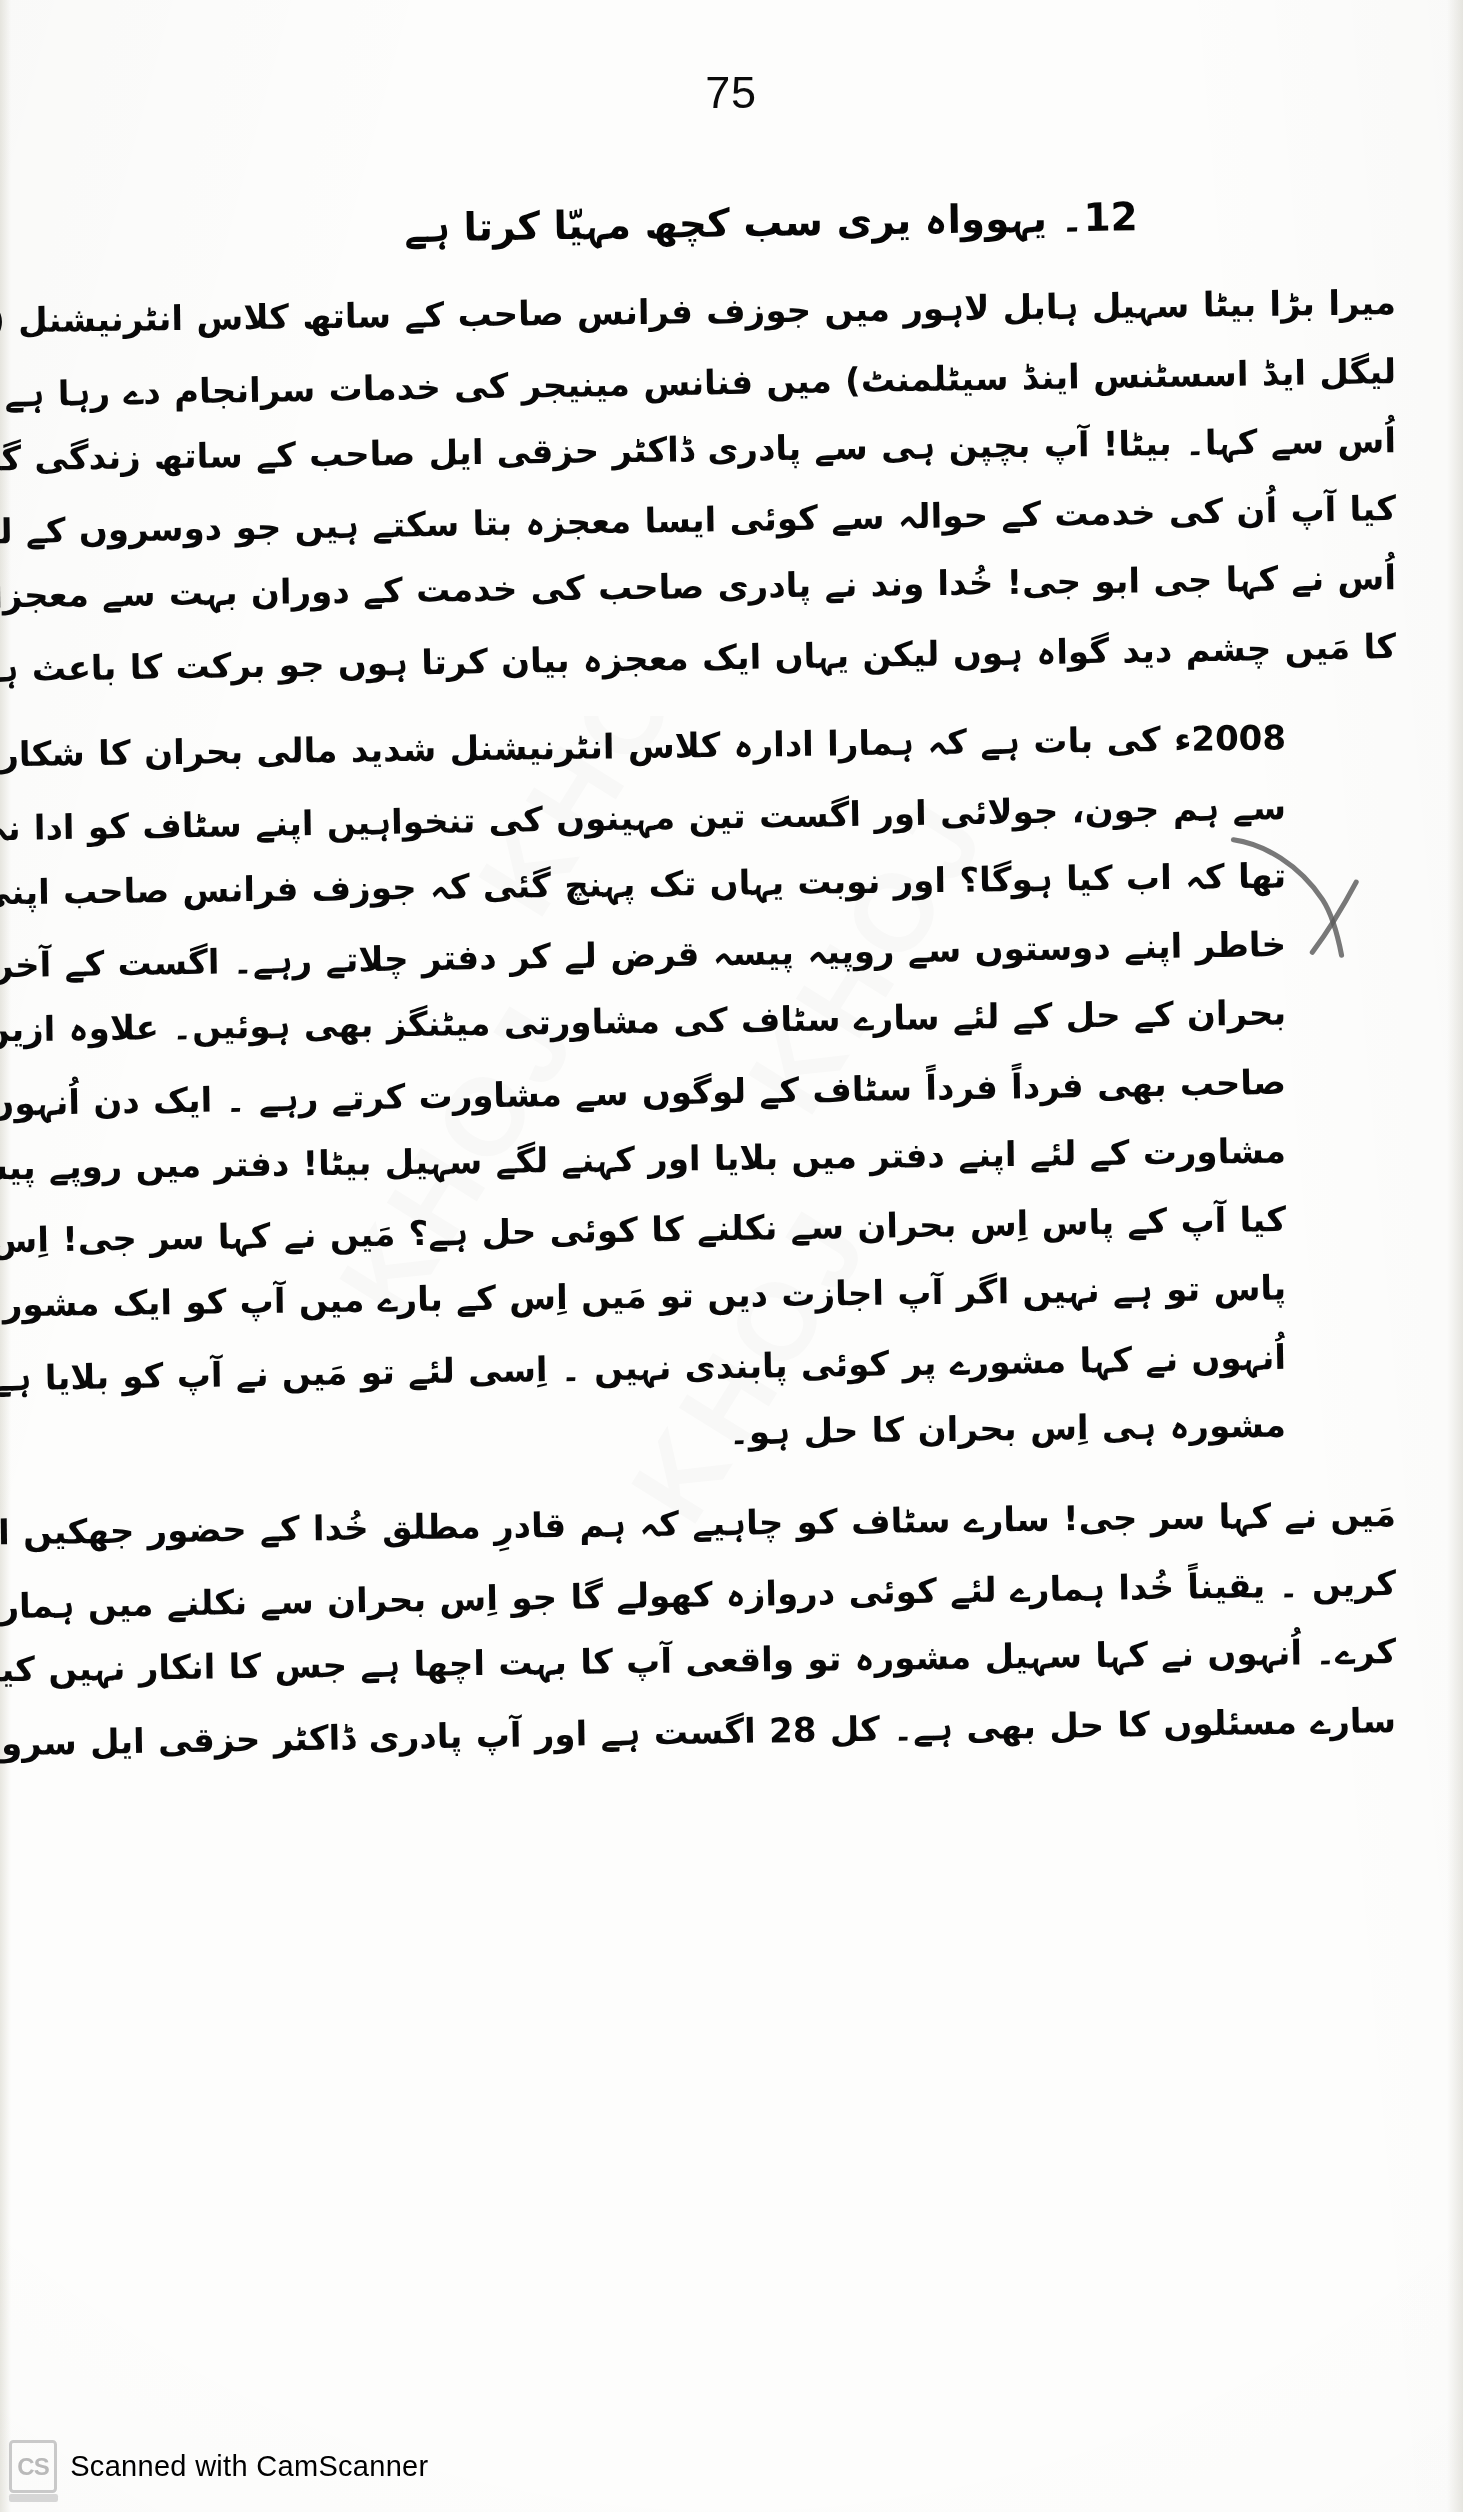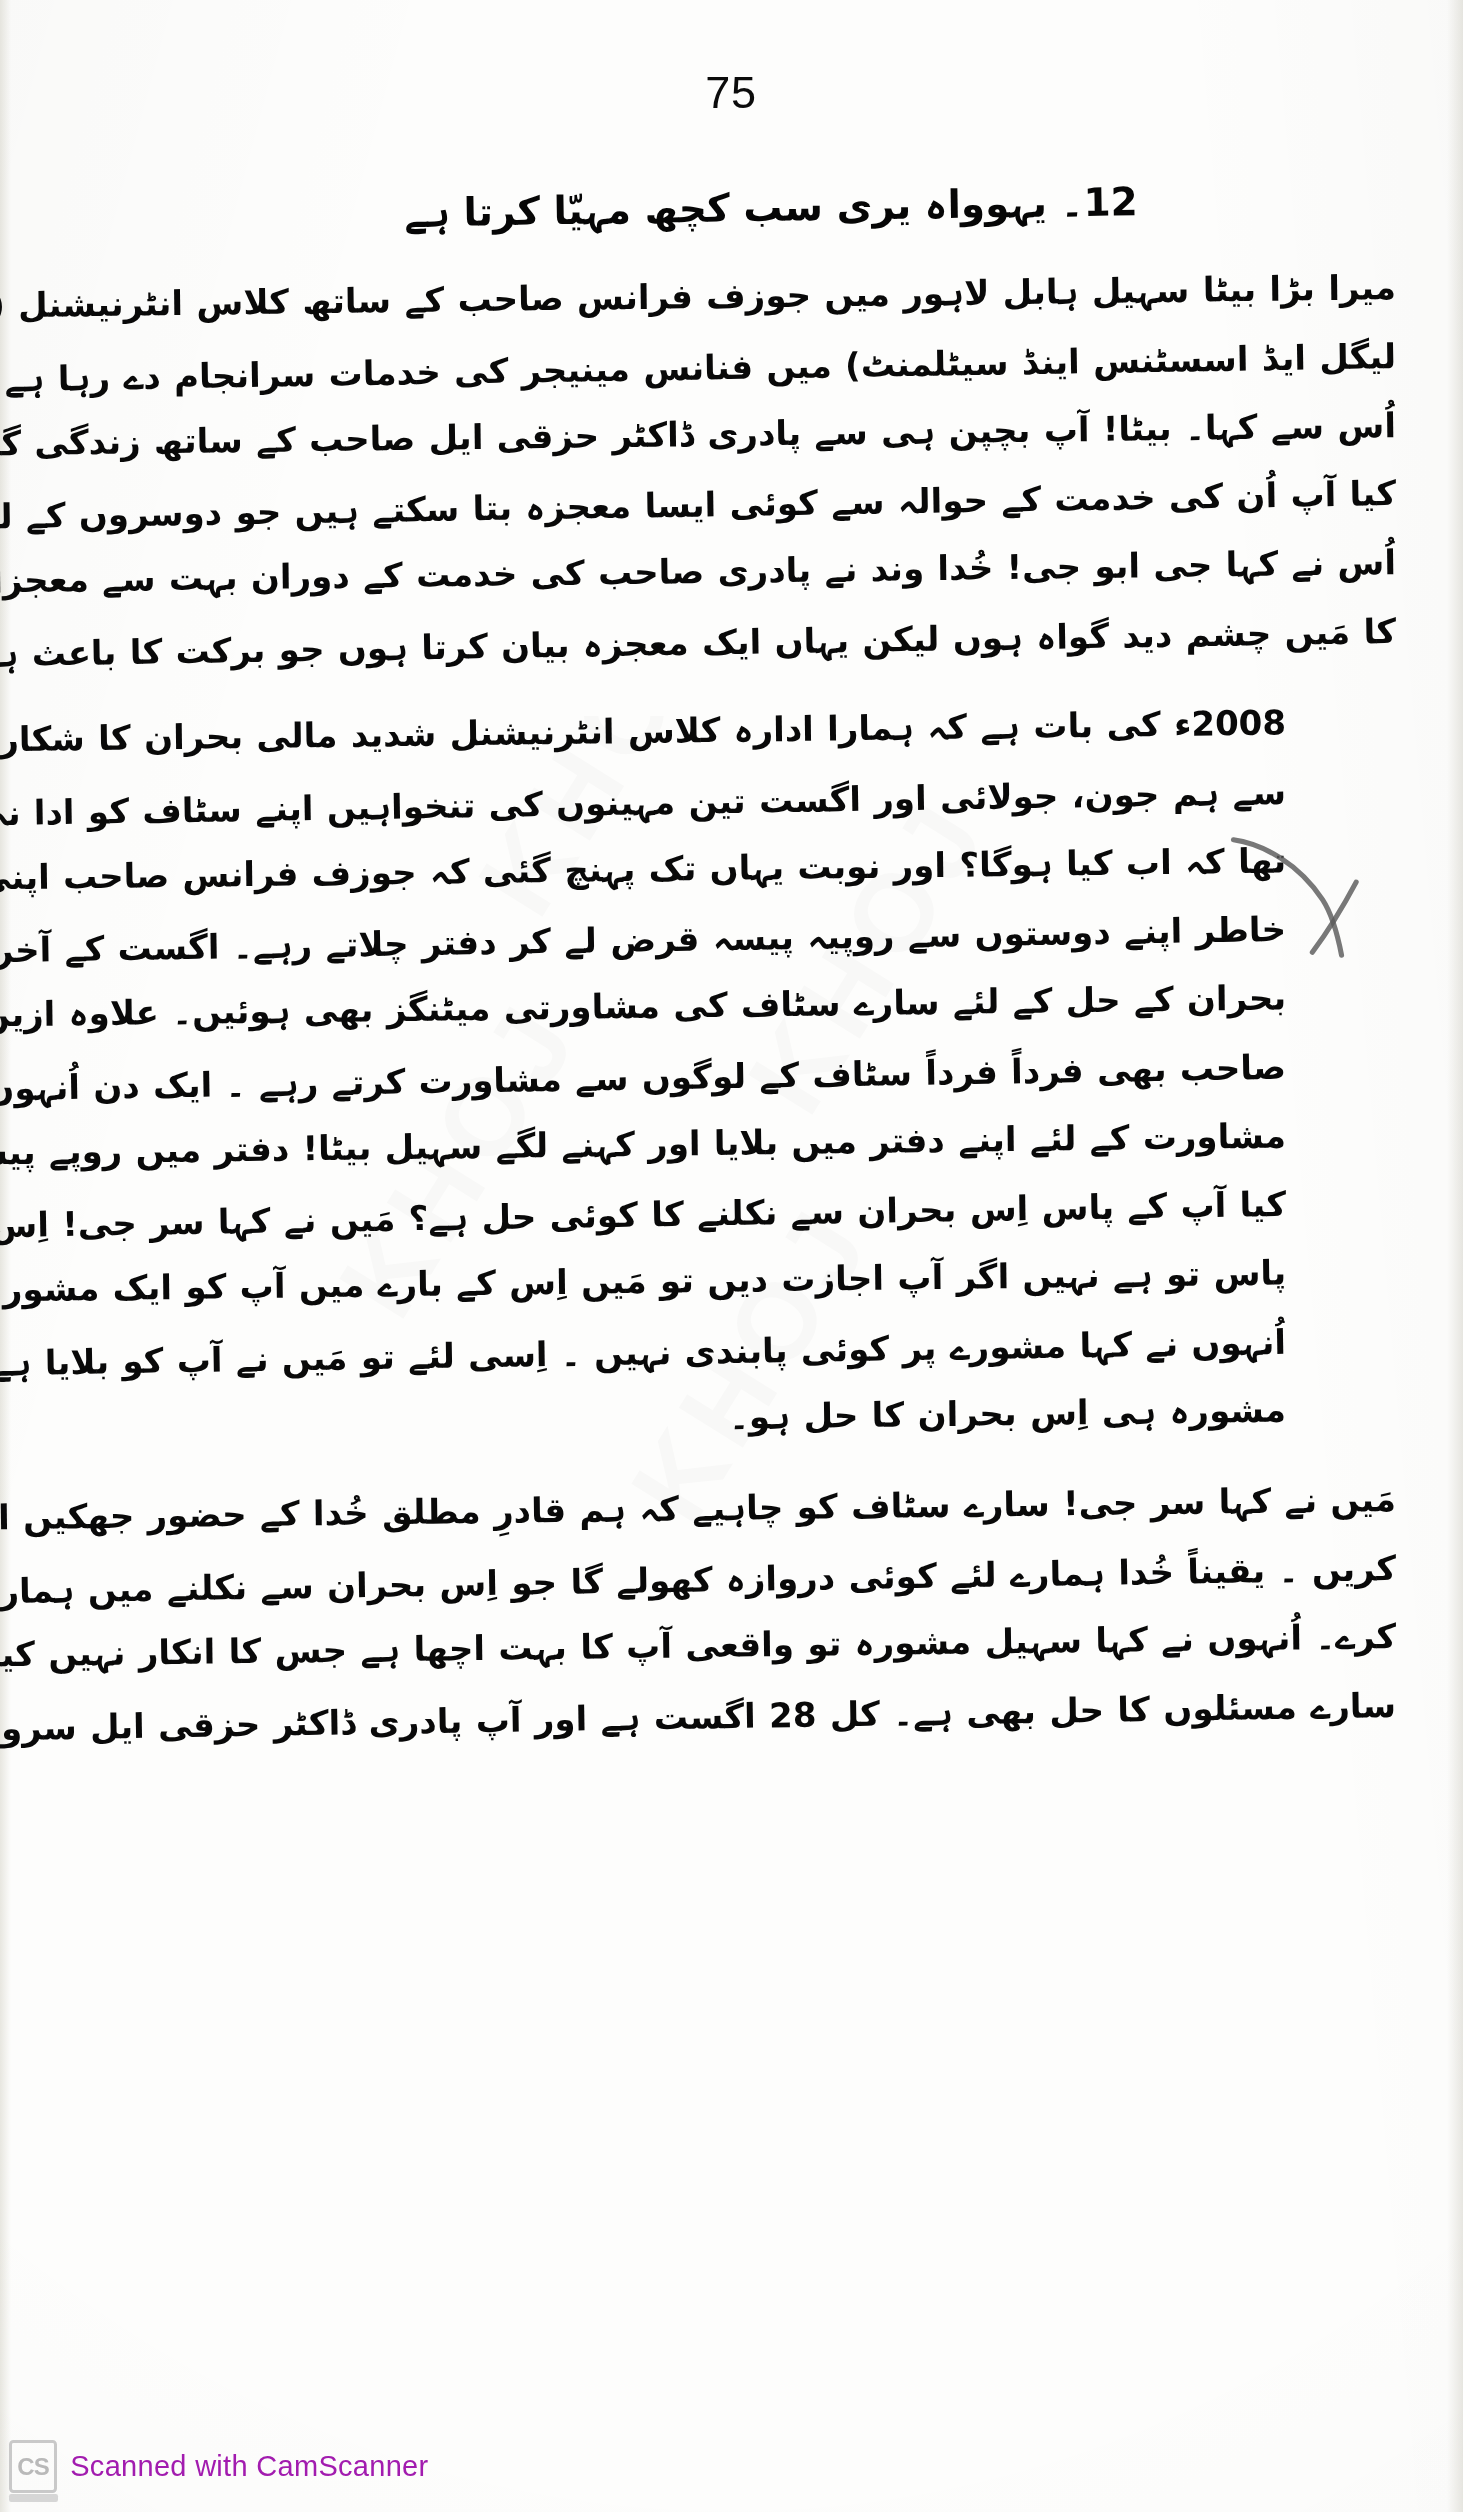--- a/index.html
+++ b/index.html
@@ -76,21 +76,21 @@
     font-family: "Liberation Sans", sans-serif;
     font-size: 45px;
     font-weight: 500;
     color: #0b0b0b;
     letter-spacing: 0.7px;
   }
 
   
   .content {
     position: absolute;
-    top: 168px;
+    top: 183px;
     right: 67px;
     left: 67px;
   }
 
   .chapter-heading {
     text-align: center;
     direction: rtl;
     font-family: "DejaVu Sans", sans-serif;
     font-size: 39px;
     font-weight: 700;
@@ -168,21 +168,21 @@
     position: absolute;
     left: -3.7px; right: -3.7px;
     bottom: -11.7px;
     height: 7.3px;
     background: #d6d6d6;
     border-radius: 2.2px;
   }
   .scanner-text {
     font-family: "Liberation Sans", sans-serif;
     font-size: 29px;
-    color: #a21caf;
+    color: #000000;
     letter-spacing: 0.3px;
   }
 </style>
 </head>
 <body>
 
 <div id="page">
 
   <div class="scan-tint"></div>
   <div class="edge-left"></div>

